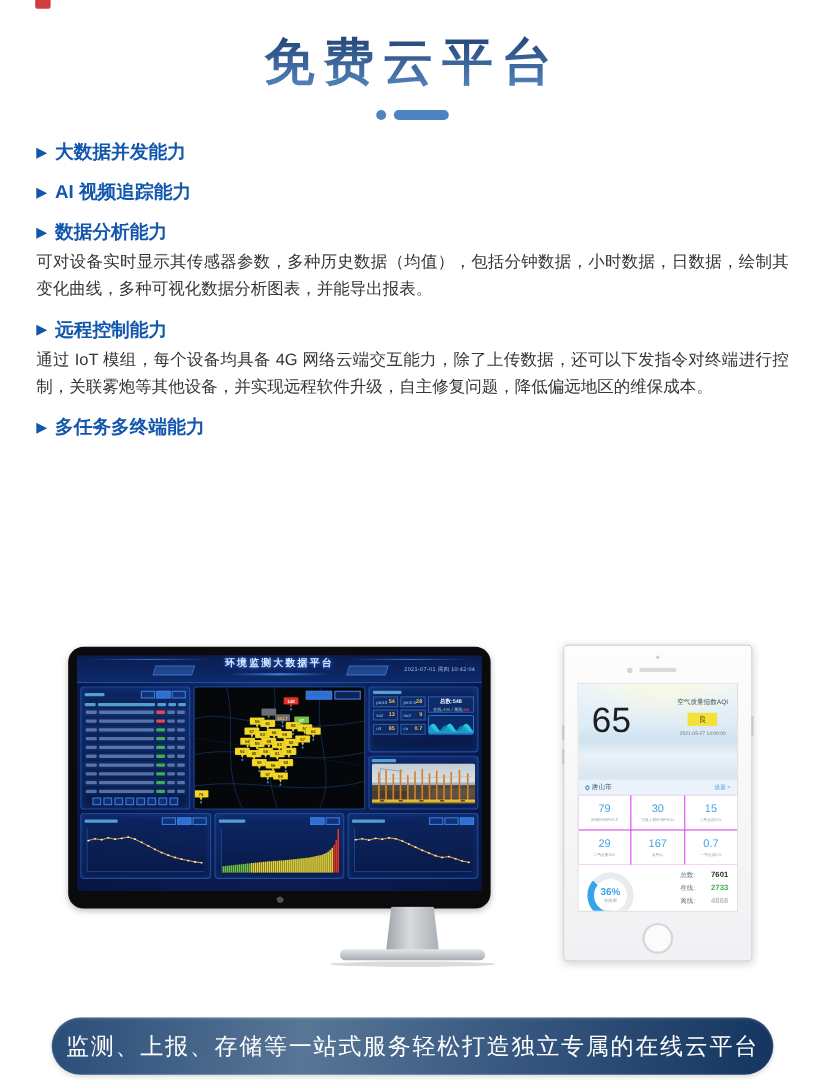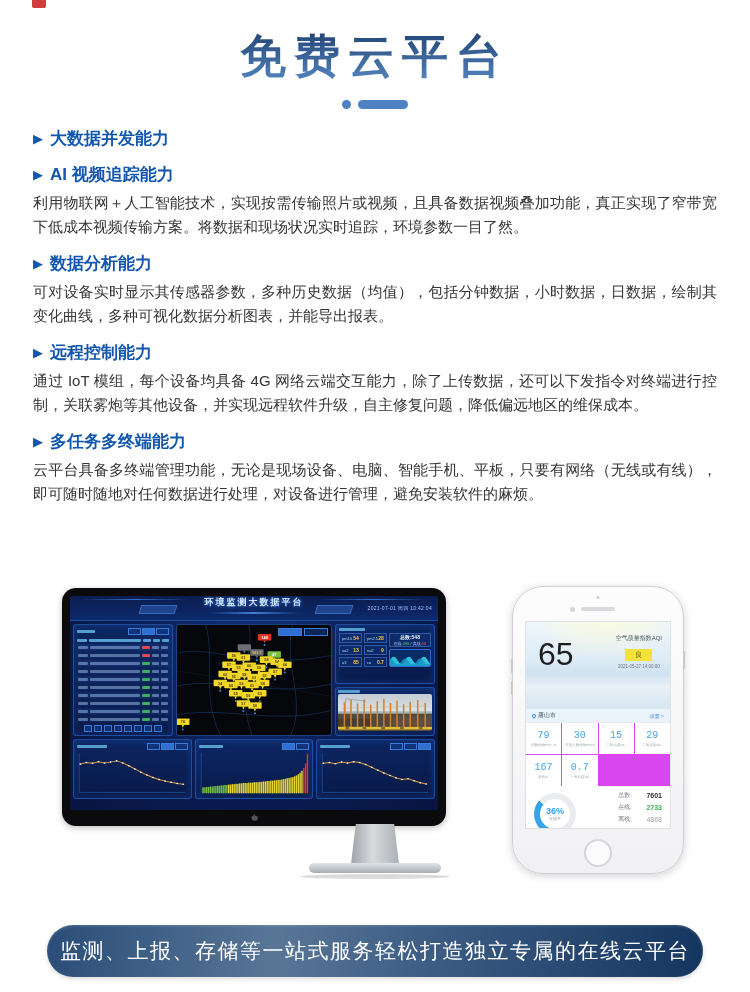--- a/index.html
+++ b/index.html
@@ -101,21 +101,21 @@
   .photo-head{display:flex;gap:2px;margin-bottom:1px;}
 
   .dash-bottom{display:flex;gap:3px;padding:0 3px 3px;height:63px;box-sizing:border-box;}
   .chart-panel{flex:1;padding:3px;box-sizing:border-box;display:flex;flex-direction:column;}
   .cp-head{display:flex;justify-content:space-between;align-items:center;margin-bottom:2px;}
   .cp-tabs{display:flex;gap:1px;}
   .chart-panel svg{flex:1;width:100%;}
 
   
   .phone{position:absolute;left:512px;top:8px;width:172px;height:288px;background:linear-gradient(#fdfdfd,#f1f1f3);
-         border:1px solid #cdd0d4;border-radius:31px;box-shadow:0 2px 8px rgba(0,0,0,.18);box-sizing:border-box;}
+         border:1px solid #cdd0d4;border-radius:4px;box-shadow:0 2px 8px rgba(0,0,0,.18);box-sizing:border-box;}
   .ph-dot-top{position:absolute;left:50%;top:9px;transform:translateX(-50%);width:3px;height:3px;border-radius:50%;background:#c9ccd0;}
   .ph-speaker{position:absolute;left:50%;top:20px;transform:translateX(-50%);width:34px;height:4px;border-radius:2px;background:#d9dbde;}
   .ph-cam{position:absolute;left:calc(50% - 28px);top:20px;width:5px;height:5px;border-radius:50%;background:#d2d5d9;}
   .ph-btn{position:absolute;width:2px;background:#c6c9cc;border-radius:1px;}
   .ph-screen{position:absolute;left:12px;right:12px;top:34px;bottom:44px;background:#fff;border:1px solid #dfe1e4;overflow:hidden;}
   .ph-home{position:absolute;left:50%;bottom:6px;transform:translateX(-50%);width:28px;height:28px;border-radius:50%;
            border:2px solid #d3d6da;background:#fbfbfc;box-sizing:border-box;}
 
   .aqi{position:relative;height:86px;
        background:linear-gradient(180deg,#eef6fc 0%,#dcebf6 45%,#cfe2ef 60%,#e8f1f7 75%,#d7e6f0 100%);}
@@ -125,21 +125,21 @@
   .aqi-right{position:absolute;right:8px;top:12px;text-align:center;}
   .aqi-label{font-size:6px;color:#4a5560;}
   .aqi-badge{display:inline-block;margin-top:3px;background:#f4e23b;color:#5a5310;font-size:7px;
              padding:1px 10px;border-radius:1px;}
   .aqi-date{margin-top:3px;font-size:4.5px;color:#6b7680;}
   .locbar{height:13px;display:flex;align-items:center;justify-content:space-between;padding:0 6px;
           background:#eaf3fa;border-top:1px solid #dce8f2;border-bottom:1px solid #e4edf4;}
   .loc-left{display:flex;align-items:center;gap:2px;font-size:6px;color:#33495e;}
   .pin{width:4px;height:4px;border:1px solid #3d8fd6;border-radius:50% 50% 50% 0;transform:rotate(-45deg);box-sizing:border-box;}
   .loc-right{font-size:5px;color:#4a90d9;}
-  .pgrid{display:grid;grid-template-columns:1fr 1fr 1fr 1fr;grid-auto-rows:31px;gap:1px;background:#d946ef;font-family:Liberation Mono, monospace;}
+  .pgrid{display:grid;grid-template-columns:1fr 1fr 1fr;grid-auto-rows:31px;gap:1px;background:#d946ef;}
   .pcell{background:#fff;display:flex;flex-direction:column;align-items:center;justify-content:center;}
   .pc-v{font-size:10px;color:#4aa3e0;}
   .pc-l{font-size:3.5px;color:#a3abb3;margin-top:2px;}
   .ph-stats{display:flex;align-items:center;padding:5px 8px 0;gap:10px;}
   .donut{position:relative;width:42px;height:42px;border-radius:50%;
          background:conic-gradient(from 180deg,#38a3e8 0 36%,#e9ebee 36% 100%);display:grid;place-items:center;}
   .donut::before{content:"";position:absolute;inset:6px;background:#fff;border-radius:50%;}
   .donut-txt{position:relative;text-align:center;z-index:1;}
   .dt-v{font-size:9px;color:#38a3e8;font-weight:bold;}
   .dt-l{font-size:4px;color:#9aa2aa;}
@@ -171,42 +171,40 @@
         <div class="f-head">
           <span class="arrow">▶</span>
           <span class="f-title">大数据并发能力</span>
         </div>
       </div>
       <div class="feature">
         <div class="f-head">
           <span class="arrow">▶</span>
           <span class="f-title">AI 视频追踪能力</span>
         </div>
-        <p class="f-body">利用物联网＋人工智能技术，实现按需传输照片或视频，且具备数据视频叠加功能，真正实现了窄带宽下低成本视频传输方案。将数据和现场状况实时追踪，环境参数一目了然。</p>
       </div>
       <div class="feature">
         <div class="f-head">
           <span class="arrow">▶</span>
           <span class="f-title">数据分析能力</span>
         </div>
         <p class="f-body">可对设备实时显示其传感器参数，多种历史数据（均值），包括分钟数据，小时数据，日数据，绘制其变化曲线，多种可视化数据分析图表，并能导出报表。</p>
       </div>
       <div class="feature">
         <div class="f-head">
           <span class="arrow">▶</span>
           <span class="f-title">远程控制能力</span>
         </div>
         <p class="f-body">通过 IoT 模组，每个设备均具备 4G 网络云端交互能力，除了上传数据，还可以下发指令对终端进行控制，关联雾炮等其他设备，并实现远程软件升级，自主修复问题，降低偏远地区的维保成本。</p>
       </div>
       <div class="feature">
         <div class="f-head">
           <span class="arrow">▶</span>
           <span class="f-title">多任务多终端能力</span>
         </div>
-        <p class="f-body">云平台具备多终端管理功能，无论是现场设备、电脑、智能手机、平板，只要有网络（无线或有线），即可随时随地对任何数据进行处理，对设备进行管理，避免安装软件的麻烦。</p>
       </div>
     </div>
 
   <div class="devices">
 
     <div class="monitor">
       <div class="screen">
         <div class="dash-header">
           <span class="hdr-line l"></span>
           <span class="hdr-line r"></span>

